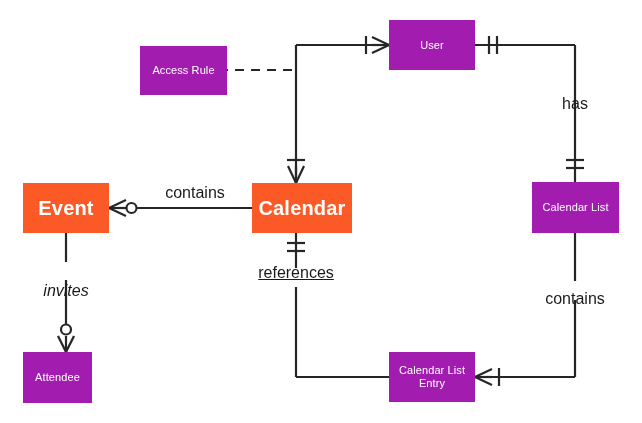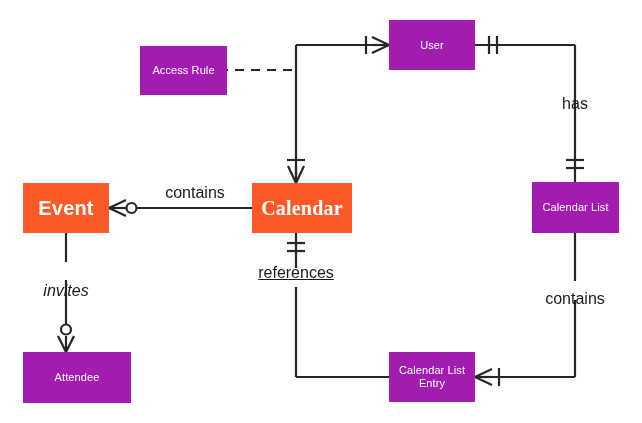--- a/index.html
+++ b/index.html
@@ -151,25 +151,25 @@
   </div>
 
   <div class="entity-box entity-green" style="left:532px; top:182px; width:87px; height:51px;">
     <span>Calendar List</span>
   </div>
 
   <div class="entity-box entity-orange" style="left:23px; top:183px; width:86px; height:50px;">
     <span>Event</span>
   </div>
 
-  <div class="entity-box entity-orange" style="left:252px; top:183px; width:100px; height:50px;font-family:Liberation Serif, serif;">
+  <div class="entity-box entity-orange" style="left:252px; top:183px; width:100px; height:50px;">
     <span>Calendar</span>
   </div>
 
-  <div class="entity-box entity-green" style="left:23px; top:352px; width:108px; height:51px;">
+  <div class="entity-box entity-green" style="left:23px; top:352px; width:69px; height:51px;">
     <span>Attendee</span>
   </div>
 
   <div class="entity-box entity-green" style="left:389px; top:352px; width:86px; height:50px; white-space:pre-line;">
     <span>Calendar List
 Entry</span>
   </div>
 
 
   <div class="edge-label center" style="left:575px; top:95px;">has</div>

